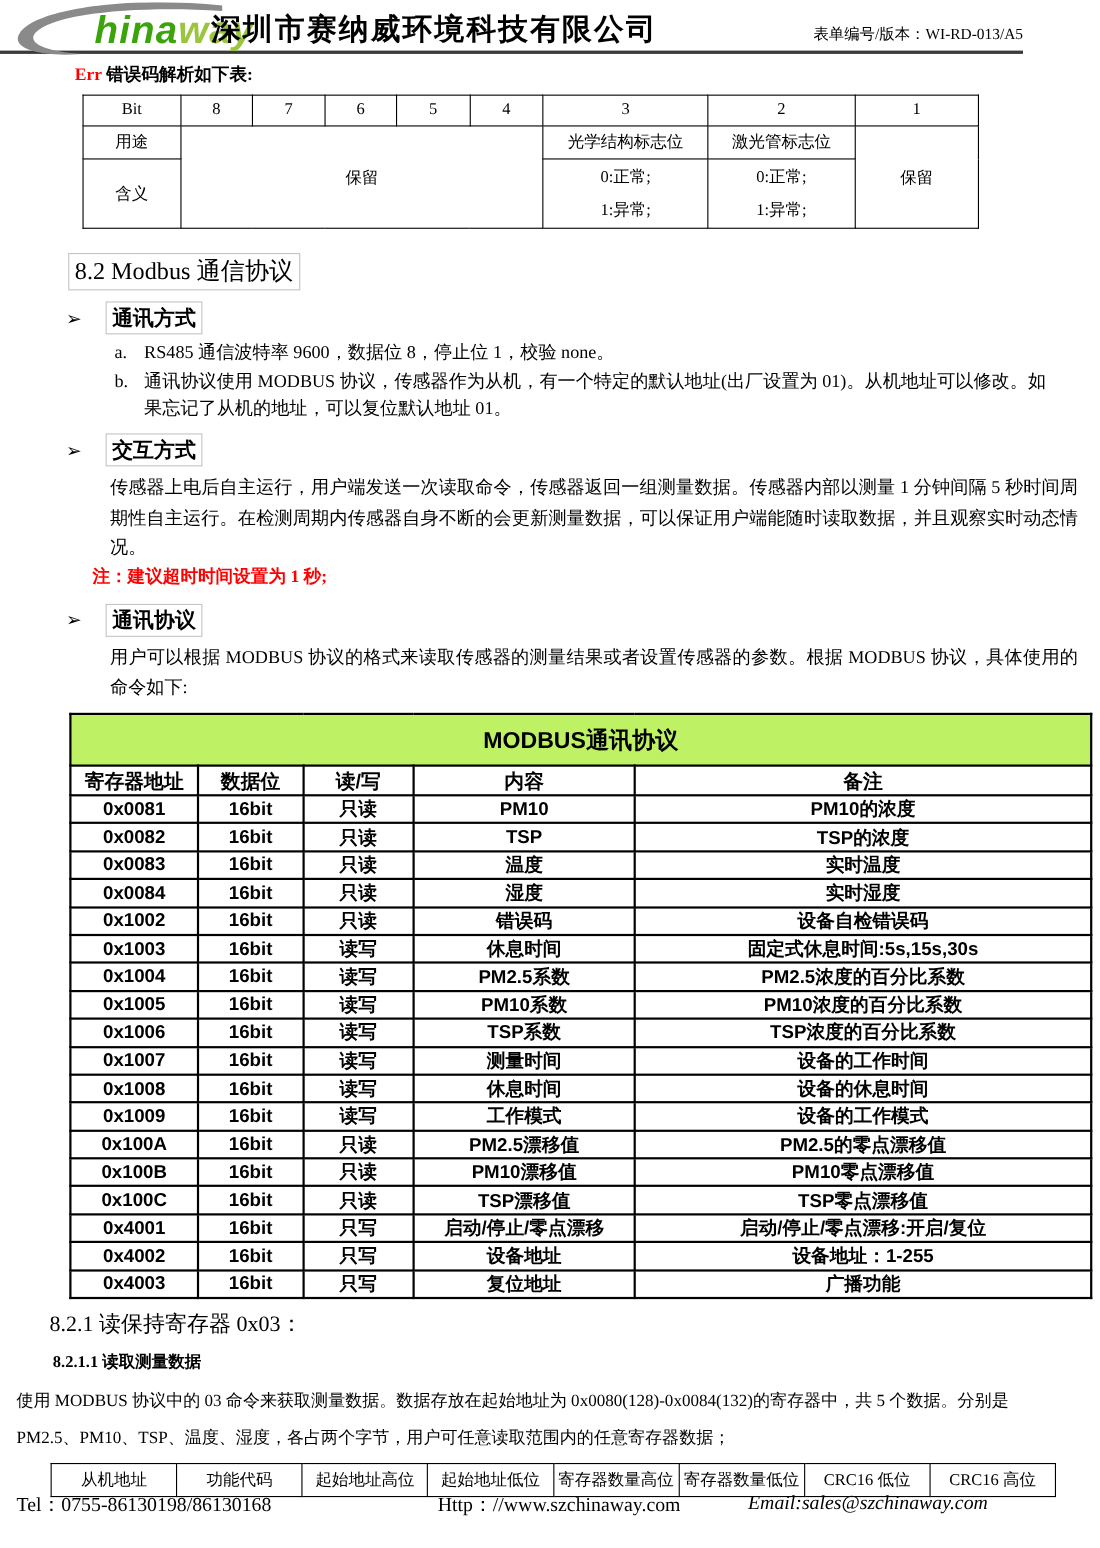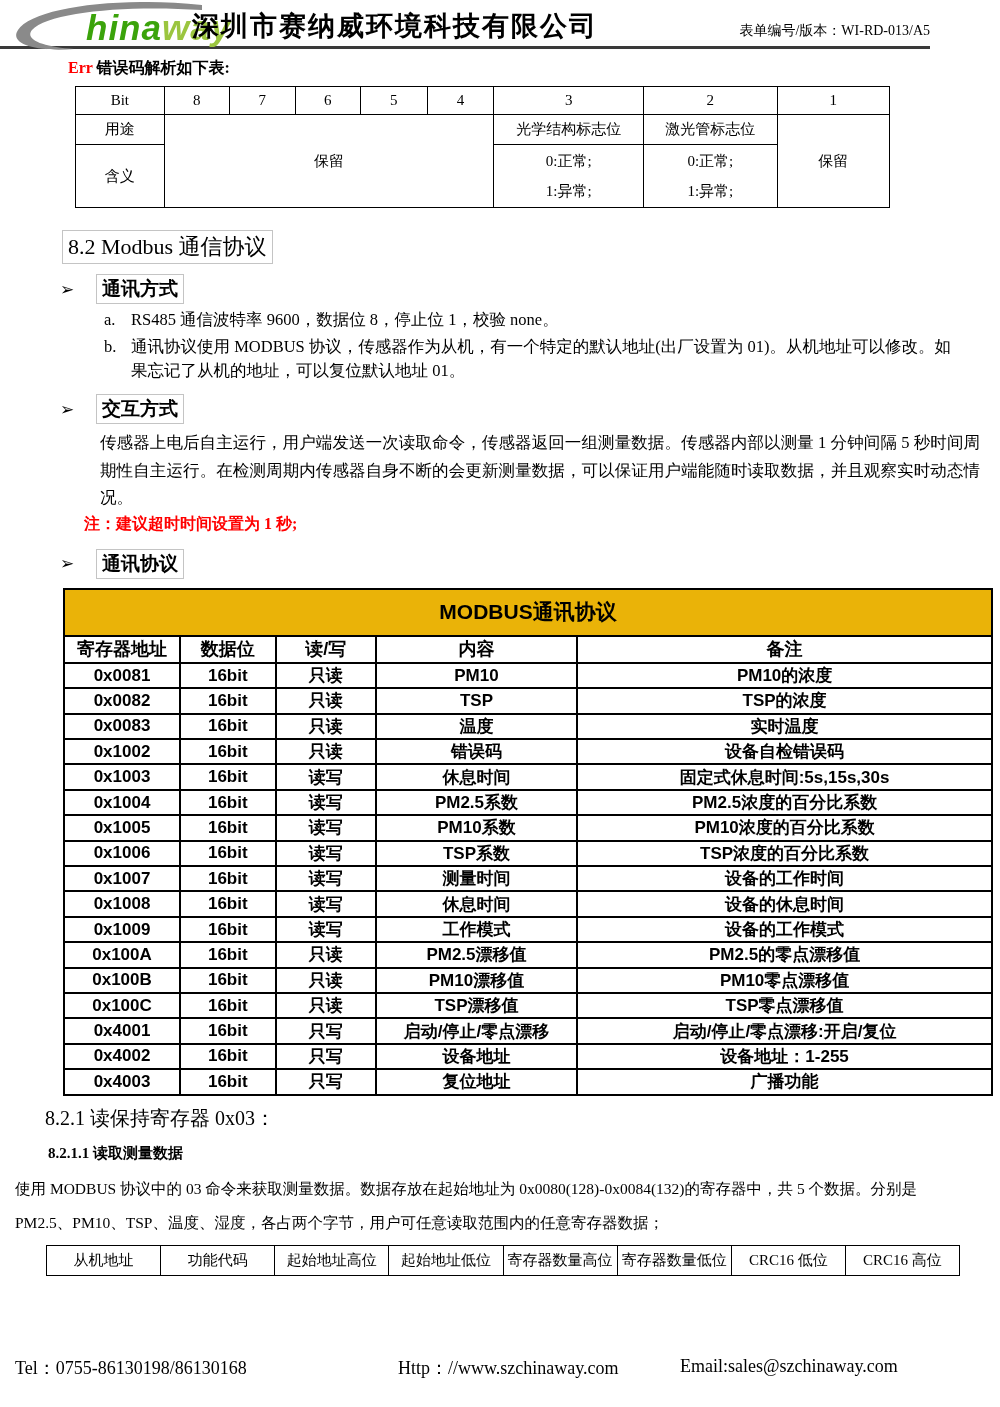--- a/index.html
+++ b/index.html
@@ -54,21 +54,21 @@
   .host-label { margin:6px 0 0 45px; font-size:15px; font-weight:bold; }
   
   .host-table { margin:5px 0 0 46px; width:914px; table-layout:fixed; }
   .host-table th, .host-table td { border:1.5px solid #000; text-align:center; height:30px;
     font-size:15px; font-weight:normal; padding:0 2px; }
   
   .footer { position:absolute; top:1356px; left:0; width:1000px; font-size:18px; }
   .footer span { position:absolute; white-space:nowrap; }
   .f-tel { left:15px; }
   .f-http { left:398px; }
-  .f-email { left:680px; }
+  .f-email { left:680px;font-style:italic; }
 </style>
 </head>
 <body>
 
 <div class="page">
 
   <div class="hdr">
     <div class="logo">
       <svg width="200" height="48" viewBox="0 0 200 48">
         <path id="swoosh" d="M196,3 C110,-6 26,6 12,28 C2,43 34,50 68,47 C38,45 18,38 26,28 C42,10 120,3 196,8 Z" fill="#8A8A8A"></path>
@@ -152,32 +152,33 @@
     <span class="bullet-arrow">➢</span>
     <span class="bullet-title boxed">交互方式</span>
   </div>
   <div class="para">传感器上电后自主运行，用户端发送一次读取命令，传感器返回一组测量数据。传感器内部以测量 1 分钟间隔 5 秒时间周期性自主运行。在检测周期内传感器自身不断的会更新测量数据，可以保证用户端能随时读取数据，并且观察实时动态情况。</div>
   <div class="note-red">注：建议超时时间设置为 1 秒;</div>
 
   <div class="bullet-row" style="margin-top:14px;">
     <span class="bullet-arrow">➢</span>
     <span class="bullet-title boxed">通讯协议</span>
   </div>
+  <div class="para">用户可以根据 MODBUS 协议的格式来读取传感器的测量结果或者设置传感器的参数。根据 MODBUS 协议，具体使用的命令如下:</div>
 
   <table class="modbus-table">
     <colgroup>
       <col style="width:12.5%">
         <col style="width:10.3%">
         <col style="width:10.8%">
       <col style="width:21.7%">
         <col style="width:44.7%">
     </colgroup>
     <thead>
       <tr class="modbus-title">
-        <th colspan="5" id="modbus-title-cell" style="background: #eab308;">MODBUS通讯协议</th>
+        <th colspan="5" id="modbus-title-cell" style="background: #bef264;">MODBUS通讯协议</th>
       </tr>
       <tr class="modbus-cols">
         <th>寄存器地址</th>
         <th>数据位</th>
         <th>读/写</th>
         <th>内容</th>
         <th>备注</th>
       </tr>
     </thead>
     <tbody id="modbus-body">
@@ -194,20 +195,27 @@
           <td>只读</td>
           <td>TSP</td>
           <td>TSP的浓度</td>
         </tr>
         <tr>
           <td>0x0083</td>
           <td>16bit</td>
           <td>只读</td>
           <td>温度</td>
           <td>实时温度</td>
+        </tr>
+        <tr>
+          <td>0x0084</td>
+          <td>16bit</td>
+          <td>只读</td>
+          <td>湿度</td>
+          <td>实时湿度</td>
         </tr>
         <tr>
           <td>0x1002</td>
           <td>16bit</td>
           <td>只读</td>
           <td>错误码</td>
           <td>设备自检错误码</td>
         </tr>
         <tr>
           <td>0x1003</td>

